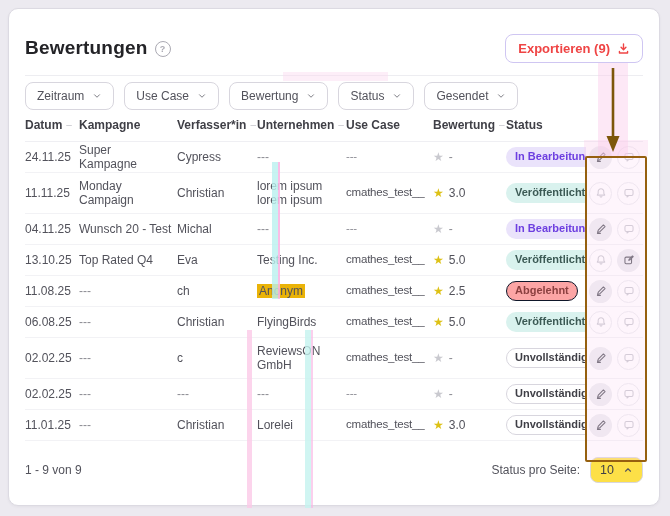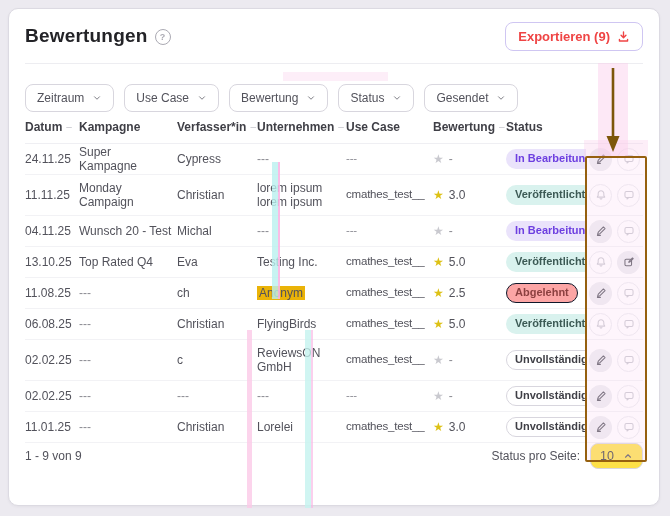--- a/index.html
+++ b/index.html
@@ -7,39 +7,39 @@
     width:670px;height:516px;overflow:hidden;
     background:#eceaf0;
     font-family:"Liberation Sans",sans-serif;
     -webkit-font-smoothing:antialiased;
   }
   .page{position:relative;width:670px;height:516px;}
   .card{
     position:absolute;left:8px;top:8px;width:652px;height:498px;
     background:#ffffff;border:1px solid #dcdae2;border-radius:10px;
     box-shadow:0 1px 3px rgba(40,40,60,.05);
-    box-sizing:border-box;padding:0 16px;
+    box-sizing:border-box;padding:12px 16px;
   }
   
   .card-head{height:54px;border-bottom:1px solid #ededf1;display:flex;align-items:center;gap:7px;}
   .card-head h1{font-size:19px;font-weight:700;color:#232327;margin:0;letter-spacing:.2px;}
   .help{
     width:14px;height:14px;border:1.4px solid #abaab3;border-radius:50%;
     color:#abaab3;font-size:9px;font-weight:700;line-height:1;
     display:flex;align-items:center;justify-content:center;margin-top:2px;
   }
   .export{
     margin-left:auto;display:flex;align-items:center;gap:7px;
     border:1px solid #cfc6f2;background:#fff;color:#ef4444;
     font-weight:700;font-size:13px;padding:6px 12px;border-radius:8px;
     font-family:inherit;cursor:pointer;
   }
   .export svg{display:block;}
   
-  .filters{display:flex;gap:10px;margin-top:20px;}
+  .filters{display:flex;gap:10px;margin-top:6px;}
   .filter{
     display:flex;align-items:center;gap:8px;
     border:1px solid #d8d6de;border-radius:8px;padding:6px 11px;
     font-size:12px;color:#52525b;background:#fff;cursor:pointer;
   }
   .filter svg{display:block;color:#6b6b74;}
   
   .grid-cols{display:grid;grid-template-columns:54px 98px 80px 89px 87px 73px 80px 61px;align-items:center;}
   .thead{
     padding:8px 0 9px 0;border-bottom:1px solid #efeff3;
@@ -68,21 +68,21 @@
   .badge-grey{background:#fff;color:#3f3f46;border:1px solid #d8d6de;padding:2px 8px;}
   .actions{display:flex;gap:5px;padding-left:3px;}
   .abtn{
     width:23px;height:23px;border-radius:50%;box-sizing:border-box;
     display:flex;align-items:center;justify-content:center;cursor:pointer;
   }
   .abtn.active{background:#ececf0;color:#55555e;}
   .abtn.inactive{background:#fff;border:1px solid #ebebef;color:#c9c9cf;}
   .abtn svg{display:block;}
   
-  .tfoot{display:flex;align-items:center;justify-content:space-between;font-size:12px;color:#52525b;}
+  .tfoot{display:flex;align-items:center;justify-content:space-between;margin-top:16px;font-size:12px;color:#52525b;}
   .rpp{display:flex;align-items:center;gap:10px;}
   .select{
     border:1px solid #d8d6de;border-radius:8px;padding:5px 9px;
     display:flex;gap:9px;align-items:center;font-size:12.5px;color:#3f3f46;
     background:#fde047;cursor:pointer;
   }
   .select svg{display:block;color:#55555e;}
   
   .annot-band{position:absolute;pointer-events:none;}
   .annot-rect{position:absolute;border-radius:2px;pointer-events:none;box-sizing:border-box;}

